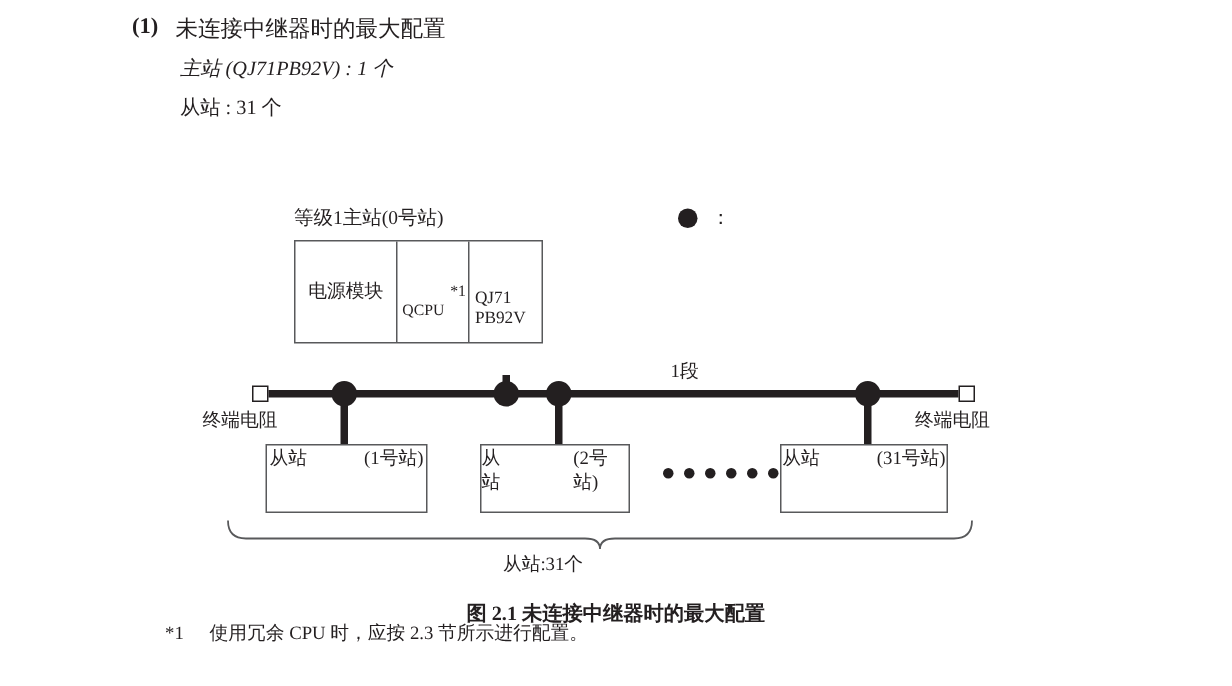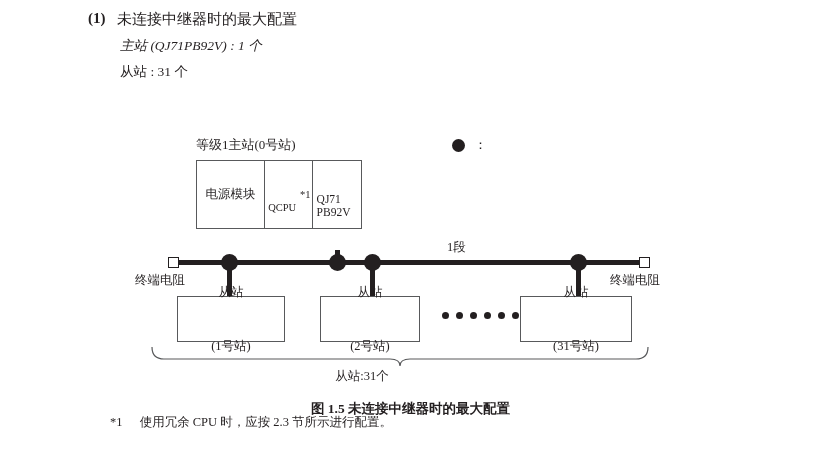--- a/index.html
+++ b/index.html
@@ -141,22 +141,21 @@
   #drop-slave2  { left: 370px; top: 262px; height: 36px; }
   #drop-slave31 { left: 576px; top: 262px; height: 36px; }
 
   
   .slave-box {
     height: 46px;
     border: 1.4px solid #58595b;
     box-sizing: border-box;
     background: #ffffff;
     display: flex;
-    flex-direction: column;
-    align-items: center;
+    flex-direction: row;
     justify-content: center;
     font-size: 12.5px;
     line-height: 16px;
     top: 296px;
     gap: 38px;
   }
   #slave-box-1  { left: 177px; width: 108px; }
   #slave-box-2  { left: 320px; width: 100px; }
   #slave-box-31 { left: 520px; width: 112px; }
 
@@ -265,17 +264,17 @@
     <span></span>
     <span></span>
     <span></span>
   </div>
 
 <svg class="abs" id="brace" width="500" height="22">
   <path d="M2,2 Q2,14 14,14 L240,14 Q250,14 250,21 Q250,14 260,14 L486,14 Q498,14 498,2" fill="none" stroke="#58595b" stroke-width="1.2"></path>
 </svg>
 <div class="abs" id="brace-label">从站:31个</div>
 
-<div class="abs" id="figure-caption">图 1.5  未连接中继器时的最大配置</div>
+<div class="abs" id="figure-caption">图 2.1  未连接中继器时的最大配置</div>
 <div class="abs" id="footnote">
   <span class="fn-mark">*1</span>
   <span>使用冗余 CPU 时，应按 2.3 节所示进行配置。</span>
 </div>
 
 </body></html>

